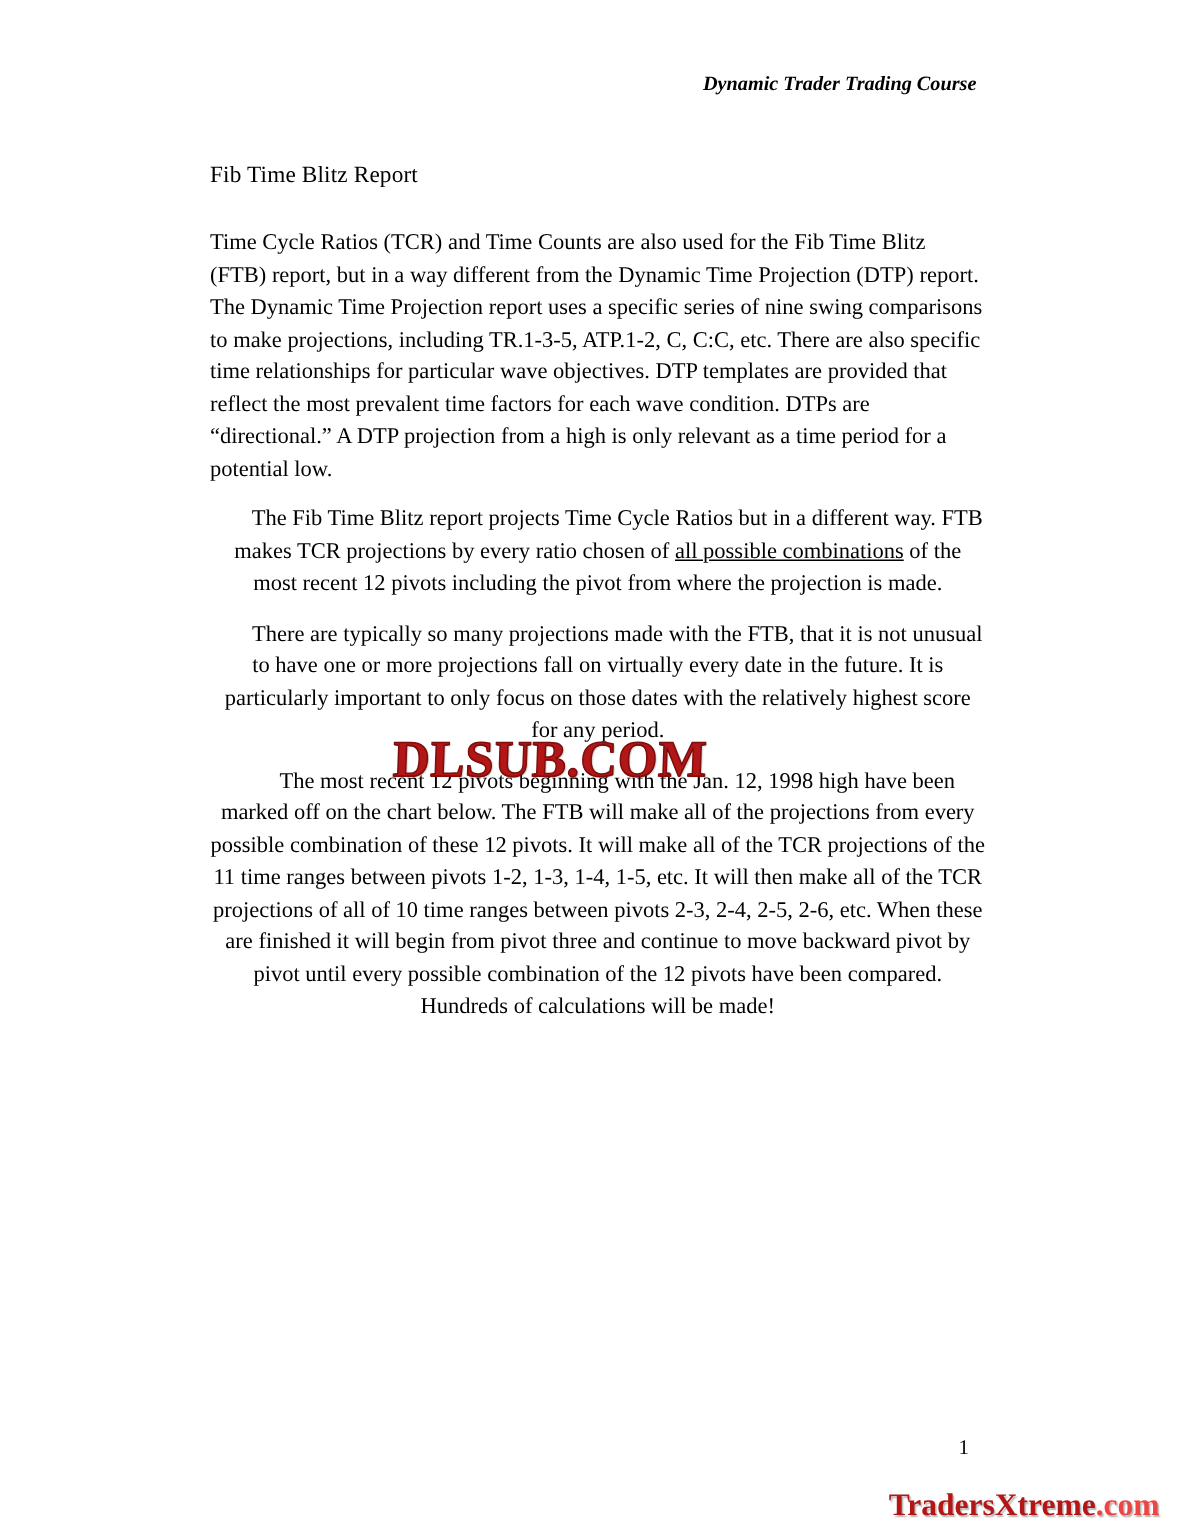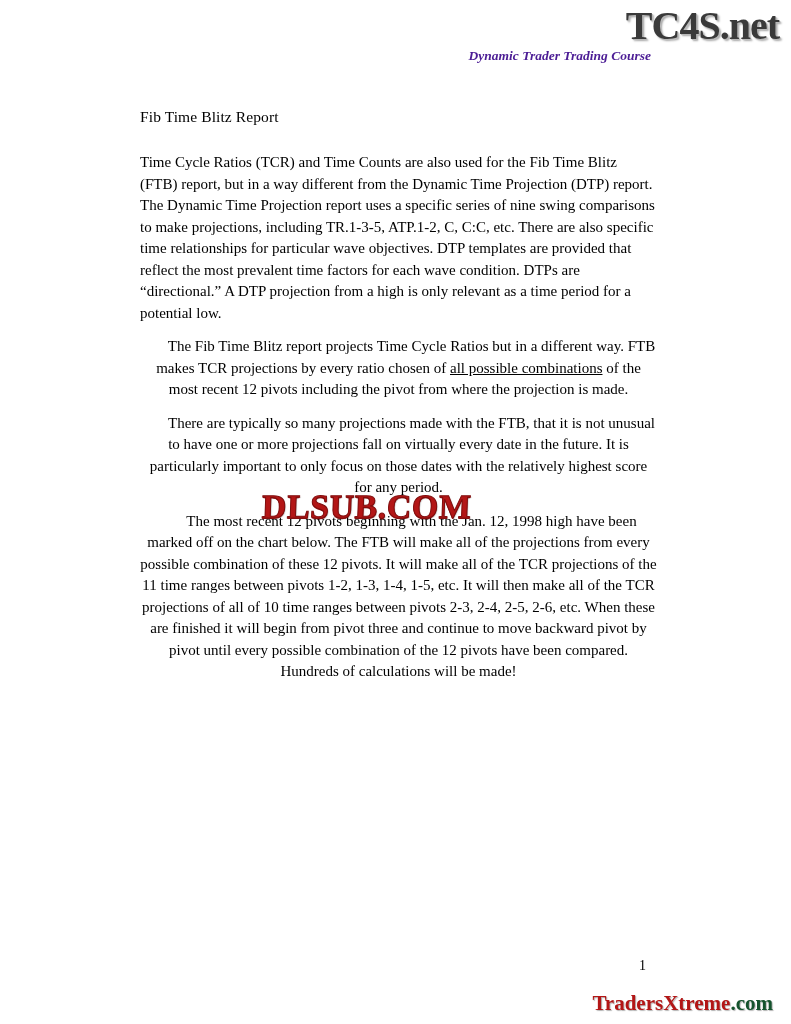--- a/index.html
+++ b/index.html
@@ -42,21 +42,21 @@
   .running-header {
     position: absolute;
     top: 48px;
     left: 0;
     right: 140px;
     text-align: right;
     font-family: "Liberation Serif", serif;
     font-style: italic;
     font-weight: bold;
     font-size: 13.5px;
-    color: #4c1d95;
+    color: #000000;
   }
 
   
   .content {
     position: absolute;
     left: 140px;
     top: 108px;
     width: 517px;
   }
 
@@ -121,29 +121,28 @@
     right: 18px;
     bottom: 8px;
     font-family: "Liberation Serif", serif;
     font-weight: bold;
     font-size: 21px;
     color: #b31616;
     text-shadow: 1px 1px 1px rgba(0,0,0,0.3);
     white-space: nowrap;
   }
   .footer-mark .dotcom {
-    color: #14532d;
+    color: #ef4444;
   }
 </style>
 </head>
 <body>
 
 <div class="page">
 
-  <div class="tc4s-logo">TC4S.net</div>
 
   <div class="running-header">Dynamic Trader Trading Course</div>
 
   <div class="content">
 
     <h1 class="doc-title">Fib Time Blitz Report</h1>
 
     <p class="para">Time Cycle Ratios (TCR) and Time Counts are also used for the Fib Time Blitz (FTB) report, but in a way different from the Dynamic Time Projection (DTP) report. The Dynamic Time Projection report uses a specific series of nine swing comparisons to make projections, including TR.1-3-5, ATP.1-2, C, C:C, etc. There are also specific time relationships for particular wave objectives. DTP templates are provided that reflect the most prevalent time factors for each wave condition. DTPs are “directional.” A DTP projection from a high is only relevant as a time period for a potential low.</p>
 
     <p class="para indent"><span>The Fib Time Blitz report projects Time Cycle Ratios but in a different way. FTB makes TCR projections by every ratio chosen of </span><span class="u">all possible combinations</span><span> of the most recent 12 pivots including the pivot from where the projection is made.</span></p>

